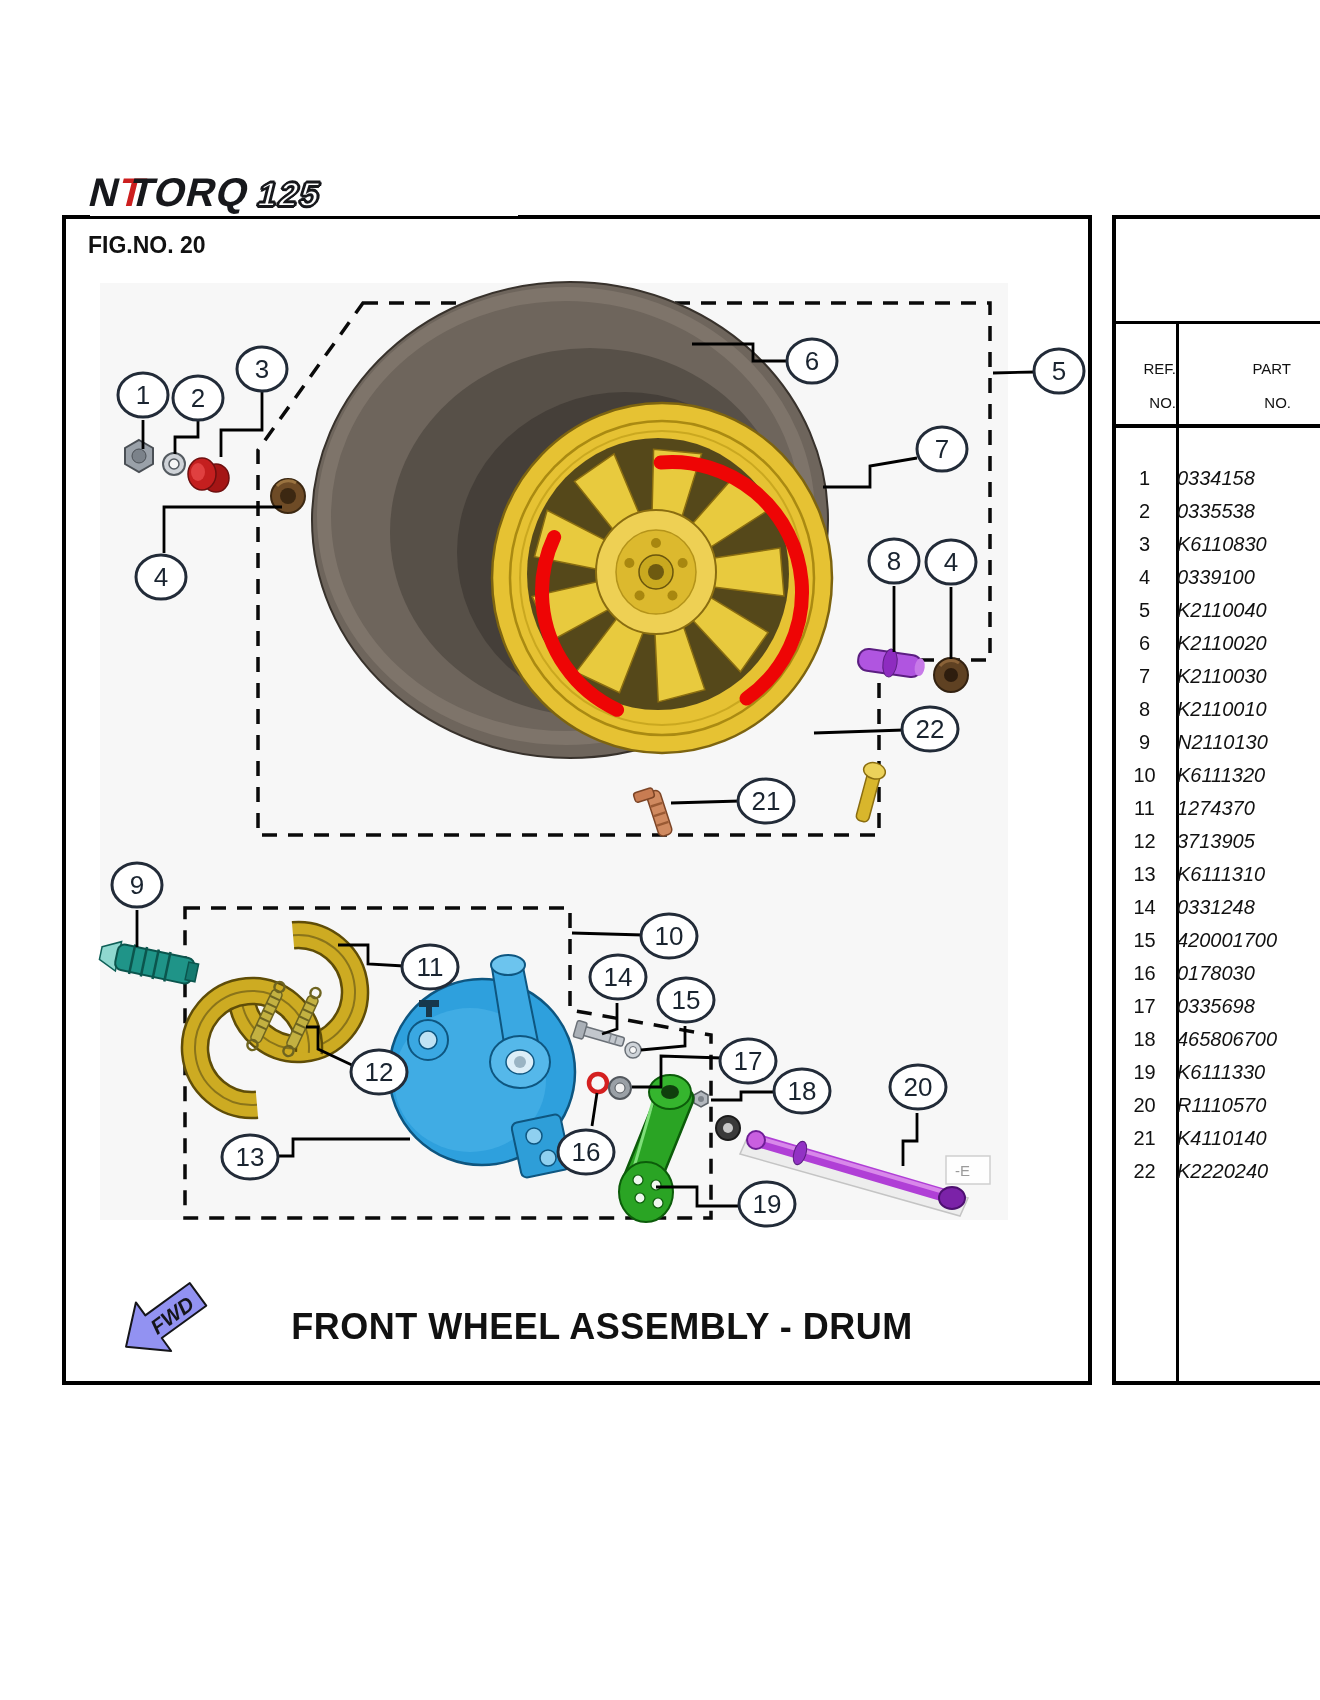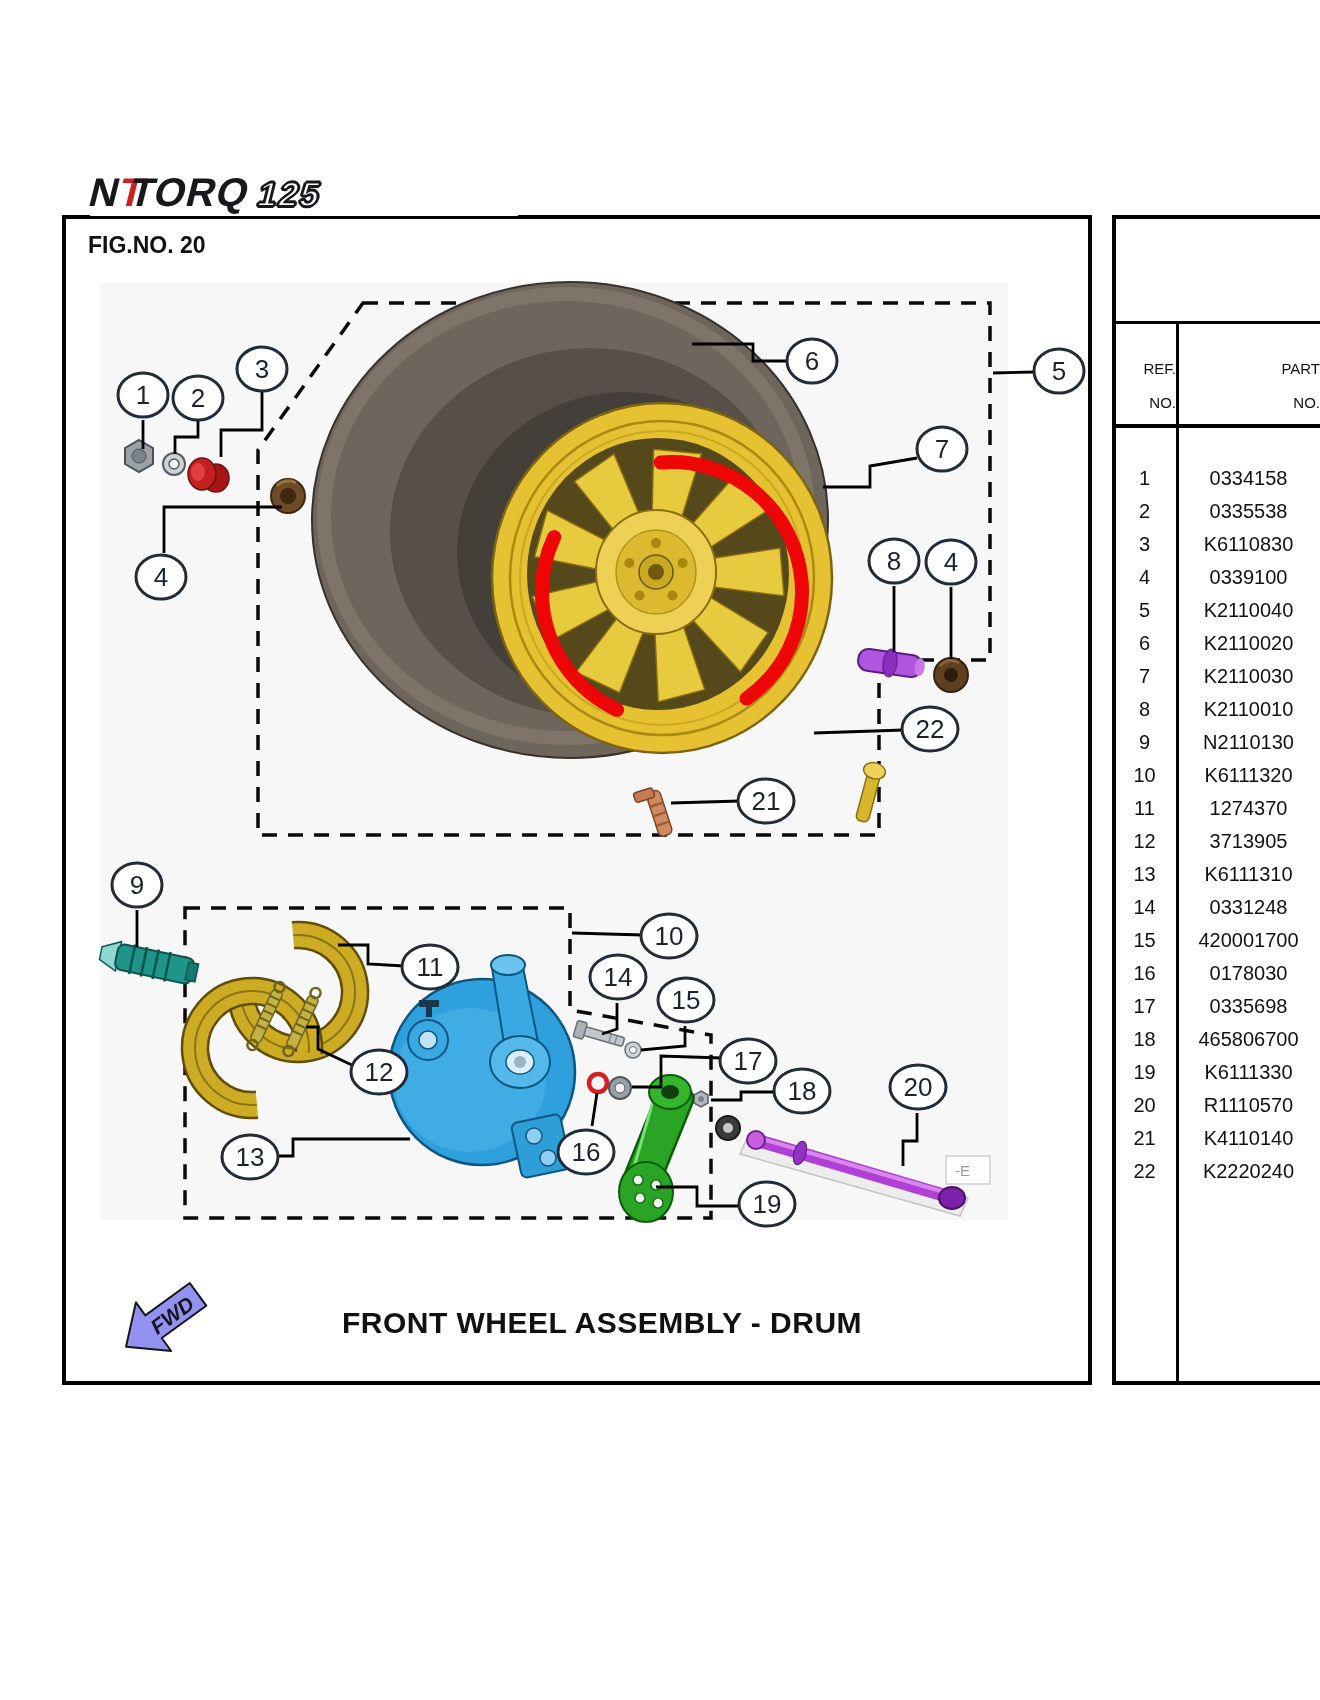--- a/index.html
+++ b/index.html
@@ -8,37 +8,37 @@
   #diagram-svg{position:absolute;left:0;top:0;z-index:1;}
   .main-box{position:absolute;left:62px;top:215px;width:1030px;height:1170px;
             border:4px solid #000;box-sizing:border-box;z-index:0;}
   .table-box{position:absolute;left:1112px;top:215px;width:210px;height:1170px;
              border:4px solid #000;border-right:none;box-sizing:border-box;z-index:2;}
   .table-headline{position:absolute;left:1112px;top:321px;width:208px;height:3px;background:#000;z-index:3;}
   .table-thickline{position:absolute;left:1112px;top:424px;width:208px;height:4px;background:#000;z-index:3;}
   .table-divider{position:absolute;left:1176px;top:322px;width:3px;height:1059px;background:#000;z-index:3;}
   .th-col{position:absolute;top:352px;text-align:right;font-weight:normal;font-size:15px;line-height:34px;z-index:3;}
   .th-ref{left:1114px;width:62px;}
-  .th-part{left:1181px;width:139px;}
+  .th-part{left:1152px;width:139px;}
   #table-rows{position:absolute;left:1112px;top:462px;width:208px;z-index:3;}
   .trow{display:flex;height:33px;line-height:33px;font-size:20px;}
   .tref{width:65px;text-align:center;}
-  .tpart{flex:1;text-align:center;}
+  .tpart{flex:1;font-style:italic;}
   .logo{position:absolute;left:90px;top:168px;width:428px;height:48px;background:#fff;z-index:4;
         display:flex;align-items:center;}
   .logo-inner{transform:skewX(-14deg);font-weight:bold;font-size:40px;letter-spacing:1px;
               font-family:"Liberation Sans",sans-serif;white-space:nowrap;}
   .lg-blk{color:#17181c;}
   .lg-red{color:var(--accent-red,#cc1f1f);margin-right:-15px;}
   .lg-model{color:#ffffff;-webkit-text-stroke:2px #17181c;
             text-shadow:-2px 0 #17181c,2px 0 #17181c,0 -2px #17181c,0 2px #17181c;
             font-size:34px;margin-left:10px;letter-spacing:2px;}
   .fig-label{position:absolute;left:88px;top:232px;font-size:23px;font-weight:bold;z-index:3;text-align:right;}
   .fig-title{position:absolute;left:62px;top:1306px;width:1080px;text-align:center;
-             font-size:30px;font-weight:bold;letter-spacing:.5px;z-index:3;}
+             font-size:36px;font-weight:bold;letter-spacing:.5px;z-index:3;}
   .lead{fill:none;stroke:#000;stroke-width:2.8px;}
   .dashbox{fill:none;stroke:#0a0a0a;stroke-width:3.5px;stroke-dasharray:15 11;}
 </style>
 </head>
 <body>
 
 <div class="page">
 
   <div class="main-box"></div>
   <div class="table-box"></div>

